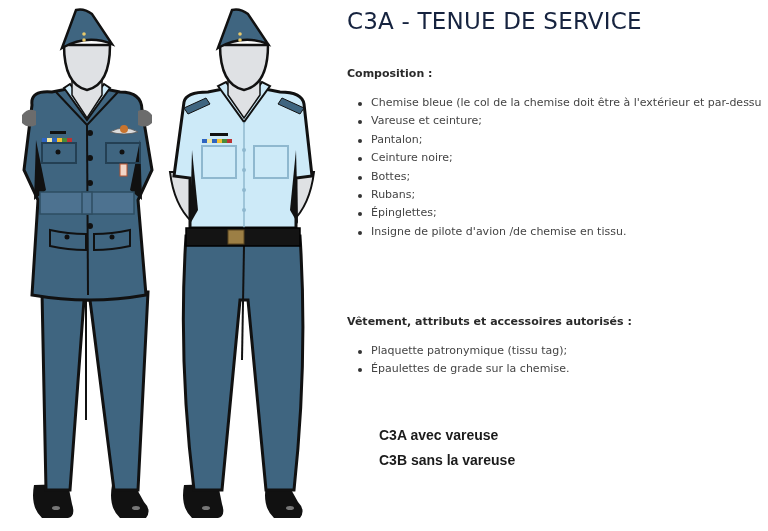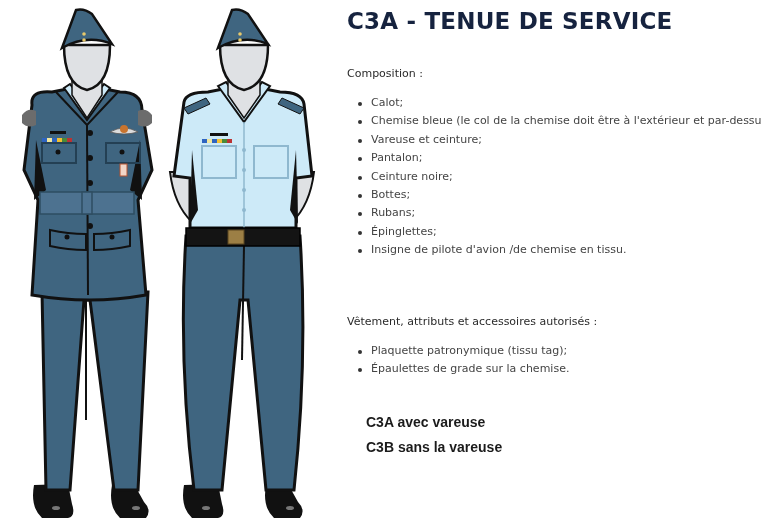--- a/index.html
+++ b/index.html
@@ -8,43 +8,43 @@
     position: relative; font-family: "DejaVu Sans", sans-serif;
   }
   .figures { position: absolute; left: 0; top: 0; width: 335px; height: 531px; }
   .figures svg { position: absolute; top: 0; }
   #fig-left { left: 12px; }
   #fig-right { left: 162px; }
 
   .content { position: absolute; left: 346px; top: 0; width: 422px; height: 531px; overflow: hidden; white-space: nowrap; }
   .title {
     position: absolute; left: 1px; top: 8px; margin: 0;
-    font-family: "DejaVu Sans", sans-serif; font-weight: bold;
+    font-family: "DejaVu Sans", sans-serif; font-weight: normal;
     font-size: 23px; color: #16233f; letter-spacing: 0.2px;
   }
   .section-label {
     position: absolute; left: 1px; margin: 0;
-    font-family: "DejaVu Sans", sans-serif; font-weight: normal;
+    font-family: "DejaVu Sans", sans-serif; font-weight: bold;
     font-size: 11px; color: #2a2a2a;
   }
   #comp-label { top: 67px; }
   #auth-label { top: 315px; }
   ul.bullets { position: absolute; left: 0; margin: 0; padding: 0; list-style: none; }
   ul.bullets li {
     position: relative; padding-left: 25px; height: 18.4px; line-height: 18.4px;
     font-family: "DejaVu Sans", sans-serif; font-size: 11px; color: #444444;
   }
   ul.bullets li::before {
     content: ""; position: absolute; left: 12px; top: 8px;
     width: 4px; height: 4px; border-radius: 50%; background: #333;
   }
   #comp-list { top: 94px; }
   #auth-list { top: 342px; }
   .note {
-    position: absolute; left: 17px; margin: 3px;
+    position: absolute; left: 17px; margin: 16px;
     font-family: "Liberation Sans", sans-serif; font-weight: bold;
     font-size: 14px; color: #1b1b1b;
   }
   #note-a { top: 411px; }
   #note-b { top: 436px; }
 </style>
 </head>
 <body>
 
 <div class="figures">
@@ -175,21 +175,20 @@
       <circle cx="78" cy="40" r="1.8" fill="#e7c96b"></circle>
     </g>
   </svg>
 </div>
 
 <div class="content">
   <h1 class="title">C3A - TENUE DE SERVICE</h1>
 
   <p class="section-label" id="comp-label">Composition :</p>
   <ul class="bullets" id="comp-list">
-    <li>Calot;</li>
     <li>Chemise bleue (le col de la chemise doit être à l'extérieur et par-dessu</li>
     <li>Vareuse et ceinture;</li>
     <li>Pantalon;</li>
     <li>Ceinture noire;</li>
     <li>Bottes;</li>
     <li>Rubans;</li>
     <li>Épinglettes;</li>
     <li>Insigne de pilote d'avion /de chemise en tissu.</li>
   </ul>
 

